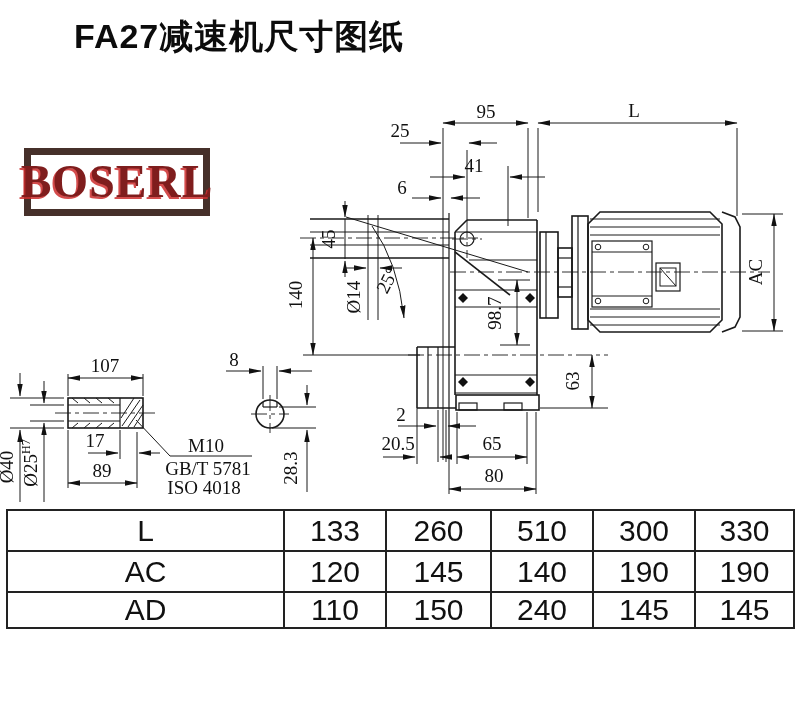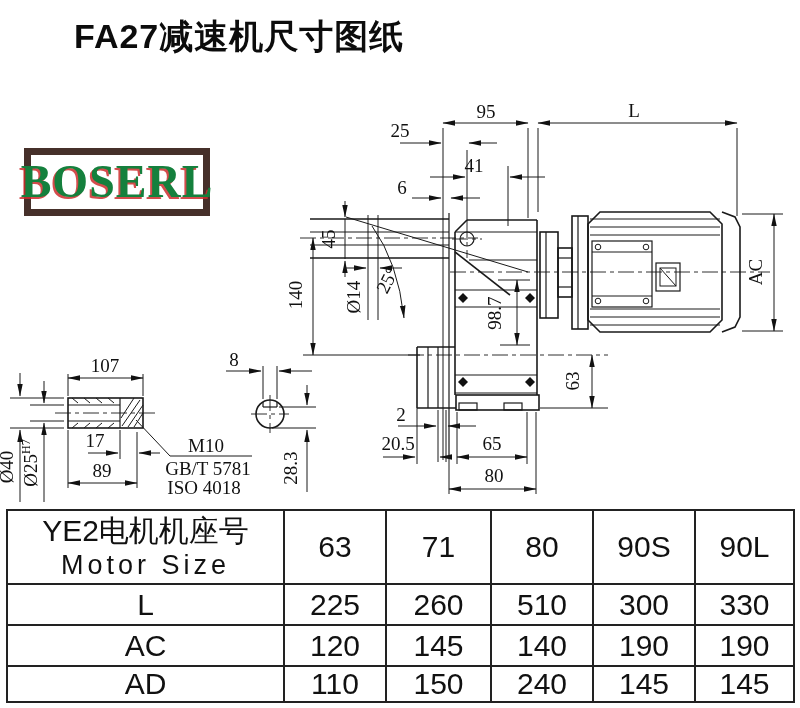--- a/index.html
+++ b/index.html
@@ -2,21 +2,21 @@
 <html><head>
 <meta charset="utf-8">
 <style>
   html,body{margin:0;padding:0;background:#888;}
   .page{position:relative;width:800px;height:708px;background:#fff;overflow:hidden;
         font-family:"Liberation Sans",sans-serif;}
   .title{position:absolute;left:38px;top:14px;font-size:34px;font-weight:bold;color:#0c0c0c;
          font-family:"Liberation Sans",sans-serif;letter-spacing:1px;margin-left:36px;}
   .logo{position:absolute;left:24px;top:148px;width:186px;height:68px;border:7px solid #46302a;
         background:#fff;display:flex;align-items:center;justify-content:center;box-sizing:border-box;}
-  .logo span{font-family:"Liberation Serif",serif;font-weight:bold;font-size:46px;color:#15803d;
+  .logo span{font-family:"Liberation Serif",serif;font-weight:bold;font-size:46px;color:#7f1d1d;
         letter-spacing:1px;text-shadow:-2px 2px 0 rgba(205,45,45,.85);line-height:1;}
   svg{position:absolute;left:0;top:0;}
   svg text{font-family:"Liberation Serif",serif;font-size:19px;fill:#111;}
   .outl{stroke:#1a1a1a;stroke-width:1.6;fill:none;}
   .med{stroke:#1a1a1a;stroke-width:1.2;fill:none;}
   .thin{stroke:#1a1a1a;stroke-width:1;fill:none;}
   .cl{stroke:#1a1a1a;stroke-width:.9;fill:none;stroke-dasharray:16 4 4 4;}
   .tblwrap{position:absolute;left:6px;top:509px;}
   table.spec{border-collapse:collapse;table-layout:fixed;}
   table.spec td{border:2px solid #222;text-align:center;vertical-align:middle;
@@ -277,34 +277,23 @@
     <table class="spec">
       <colgroup>
         <col style="width:277px">
           <col style="width:102px">
           <col style="width:105px">
         <col style="width:102px">
           <col style="width:102px">
           <col style="width:99px">
       </colgroup>
       <tbody>
-          <tr style="height:74px">
-        <td class="hd">
-          <div>YE2电机机座号</div>
-          <div class="ms">Motor Size</div>
-        </td>
-        <td>63</td>
-        <td>71</td>
-        <td>80</td>
-        <td>90S</td>
-        <td>90L</td>
-      </tr>
       <tr style="height:41px">
         <td>L</td>
-        <td>225</td>
+        <td>133</td>
         <td>260</td>
         <td>510</td>
         <td>300</td>
         <td>330</td>
       </tr>
       <tr style="height:41px">
         <td>AC</td>
         <td>120</td>
         <td>145</td>
         <td>140</td>

